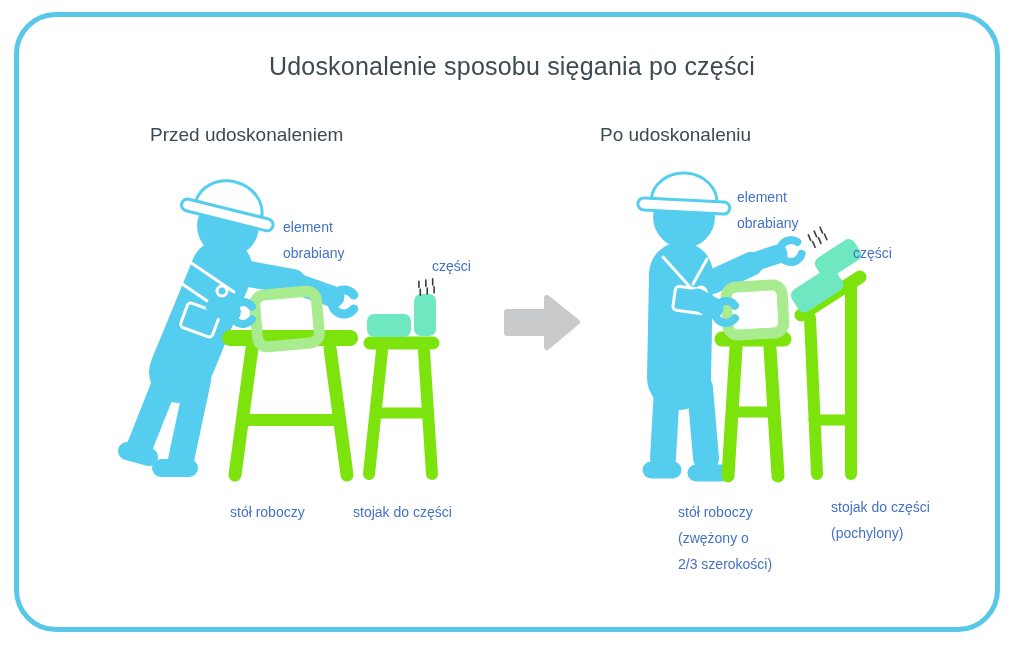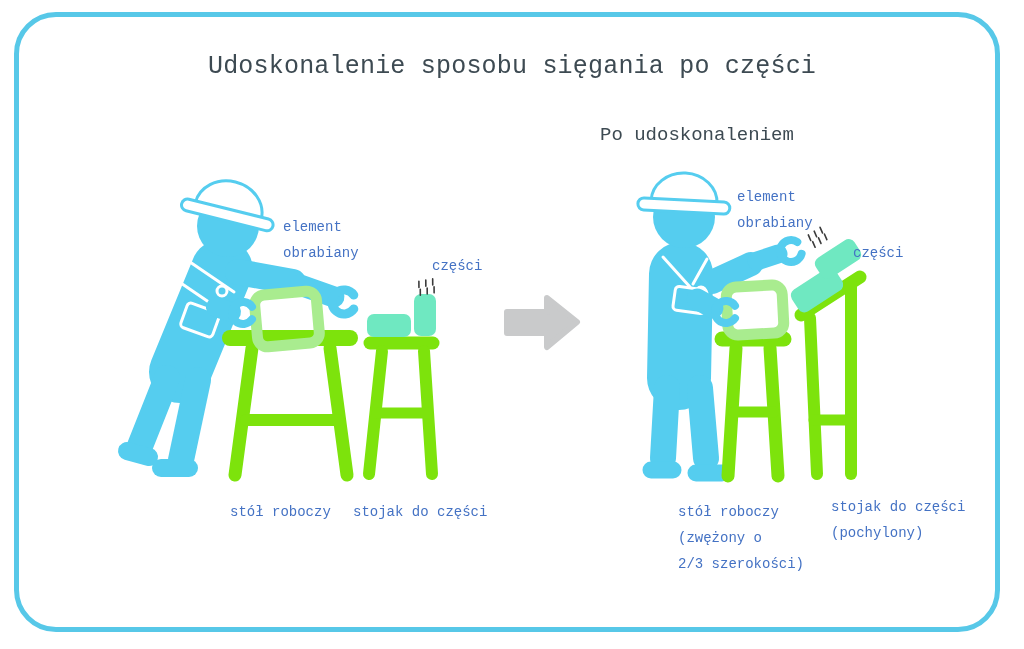--- a/index.html
+++ b/index.html
@@ -1,18 +1,18 @@
 <!DOCTYPE html>
 <html style="--worker-cyan: #55CDEF; --furniture-green: #7DE30C; --parts-teal: #6FE8C1; --element-pale-green: #A9EC8F; --label-blue: #4472C4; --heading-dark: #3D4A52; --arrow-gray: #C9CACB; --border-cyan: #57C8E8;"><head>
 <meta charset="utf-8">
 <style>
   html,body { margin:0; padding:0; background:#fff; }
   .page {
     position:relative; width:1024px; height:649px; background:#fff;
-    font-family:Liberation Mono, monospace; overflow:hidden;
+    font-family:Liberation Sans, sans-serif; overflow:hidden;
   }
   .frame {
     position:absolute; left:14px; top:12px; width:986px; height:620px;
     border:5px solid var(--border-cyan,#57C8E8); border-radius:42px;
     box-sizing:border-box;
   }
   .title {
     position:absolute; top:52px; left:0; width:100%; text-align:center;
     font-size:25px; color:var(--heading-dark,#3D4A52); letter-spacing:0.2px;
   }
@@ -46,21 +46,22 @@
   .arrow { fill:var(--arrow-gray,#C9CACB); stroke:var(--arrow-gray,#C9CACB);
            stroke-width:6; stroke-linejoin:round; }
 </style>
 </head>
 <body>
 
 <div class="page">
   <div class="frame"></div>
 
   <div class="title">Udoskonalenie sposobu sięgania po części</div>
-  <div class="heading after">Po udoskonaleniem</div>
+  <div class="heading before">Przed udoskonaleniem</div>
+  <div class="heading after">Po udoskonaleniu</div>
 
   <svg class="scene" width="1024" height="649" viewBox="0 0 1024 649">
 
     <g>
 
       <g>
 
         <line class="cys" x1="222" y1="270" x2="180" y2="372" stroke-width="62"></line>
 
         <line class="cys" x1="167" y1="378" x2="140" y2="446" stroke-width="26"></line>

